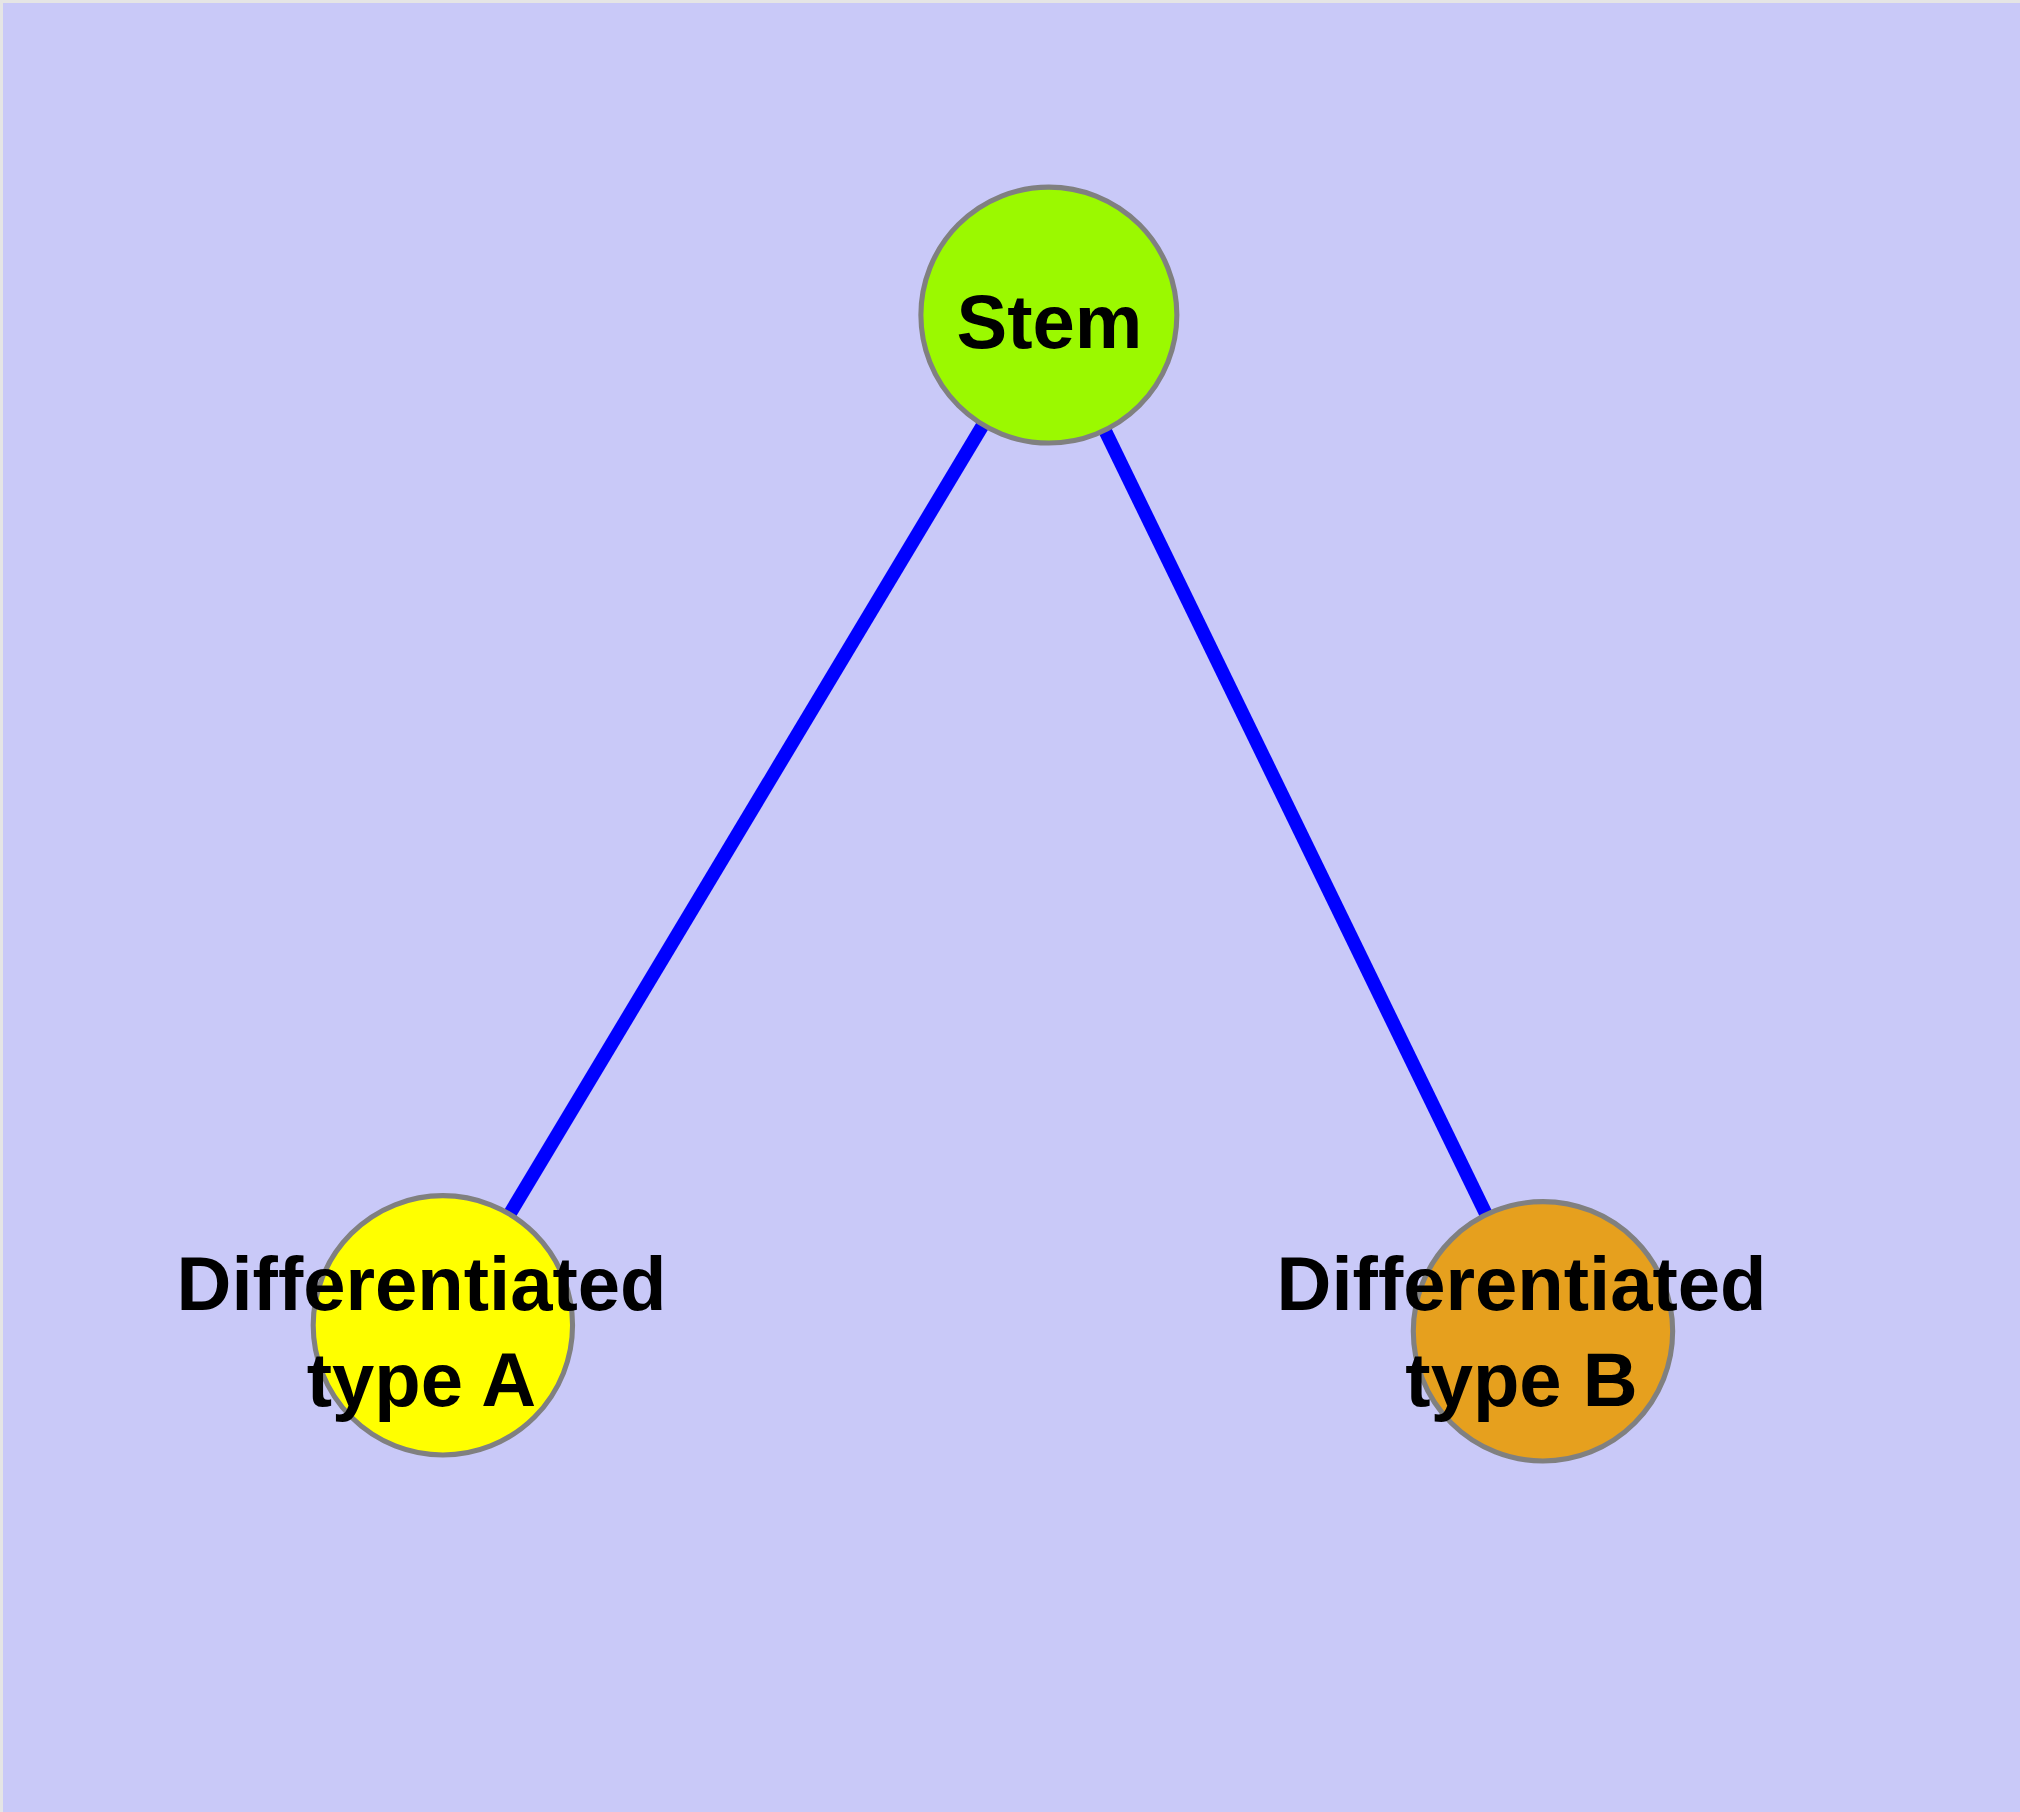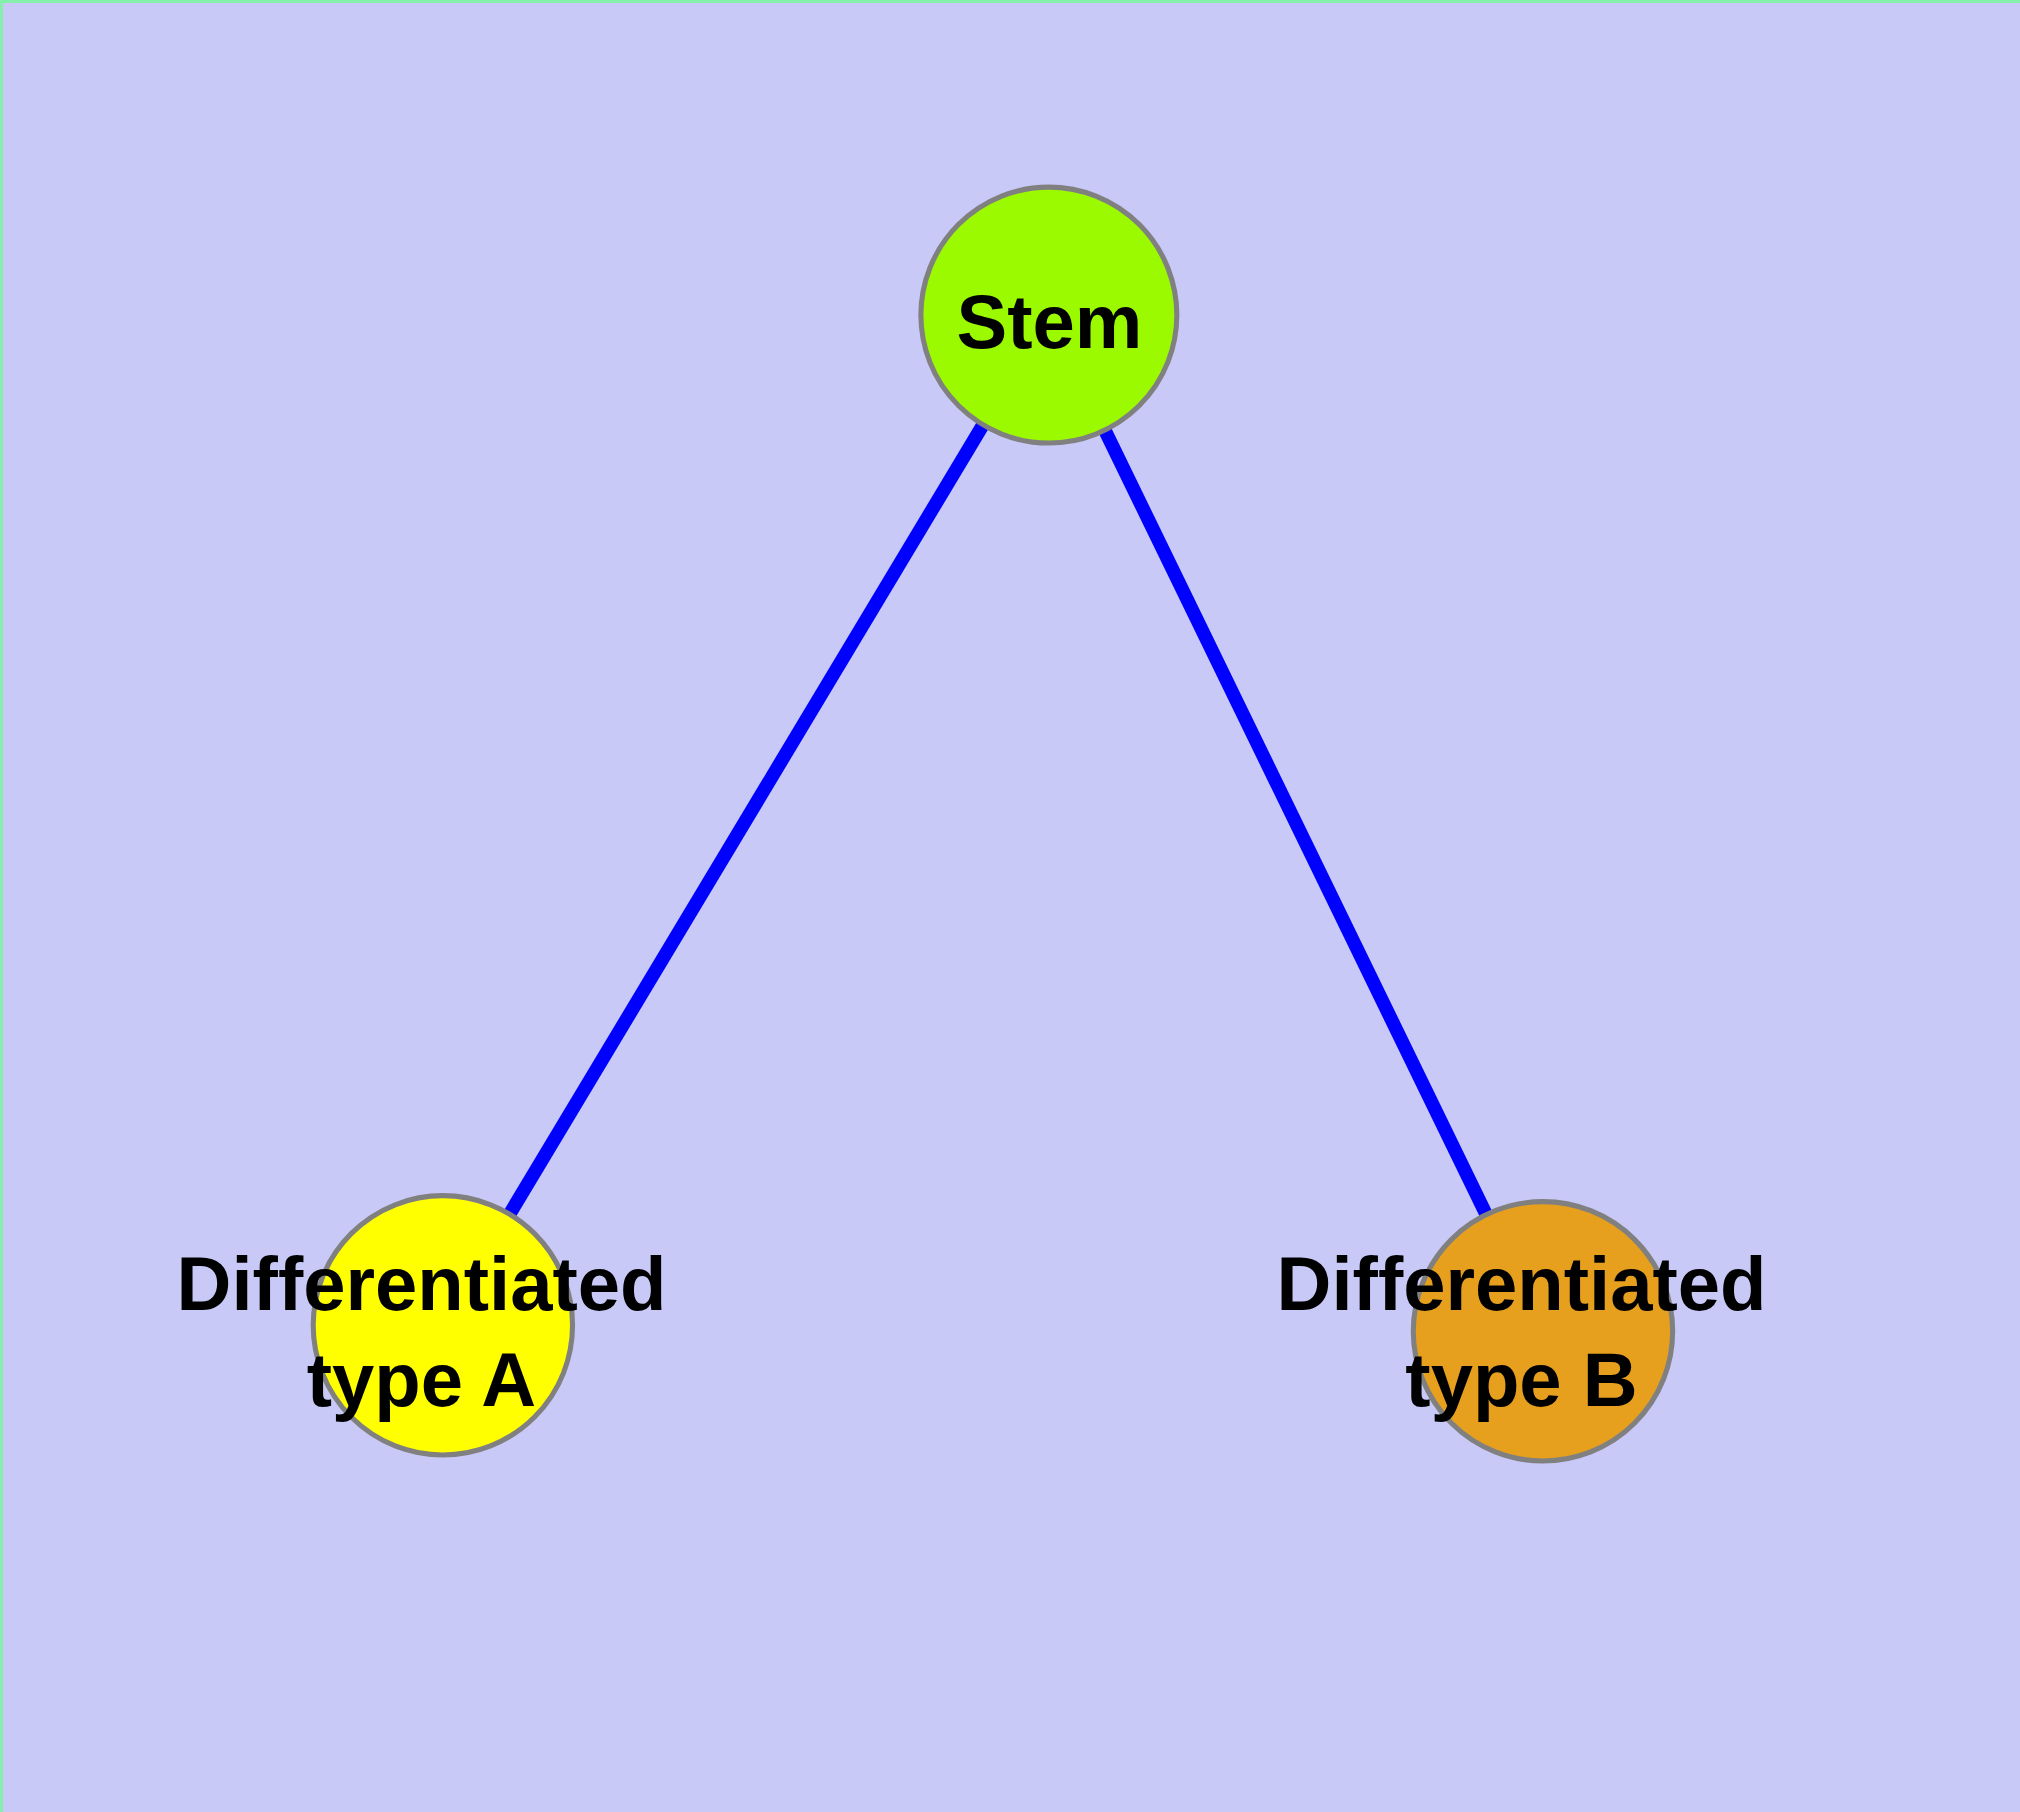--- a/index.html
+++ b/index.html
@@ -36,21 +36,21 @@
     font-weight: bold;
     text-align: center;
     white-space: pre-line;
     letter-spacing: 0;
     pointer-events: none;
   }
 </style>
 </head>
 <body style="background: rgb(255, 255, 255);">
 
-<div class="page" style="background: #86efac;">
+<div class="page" style="background: #e5e5e5;">
   <div class="canvas" style="background: rgb(201, 201, 248);">
     <svg id="graph-svg" viewBox="3 4 2381 2134" xmlns="http://www.w3.org/2000/svg">
         <line x1="1237" y1="372" x2="522" y2="1564" stroke="#0000ff" stroke-width="16"></line>
         <line x1="1237" y1="372" x2="1820" y2="1571" stroke="#0000ff" stroke-width="16"></line>
         <circle cx="1237" cy="372" r="151" fill="#9bf900" stroke="#808080" stroke-width="6"></circle>
         <circle cx="522" cy="1564" r="153" fill="#ffff00" stroke="#808080" stroke-width="6"></circle>
         <circle cx="1820" cy="1571" r="153" fill="#e6a01e" stroke="#808080" stroke-width="6"></circle>
       </svg>
 
     <div class="node-label" style="left: 1047px; top: 319px; font-size: 76px; line-height: 96px; color: rgb(0, 0, 0);">Stem</div>

